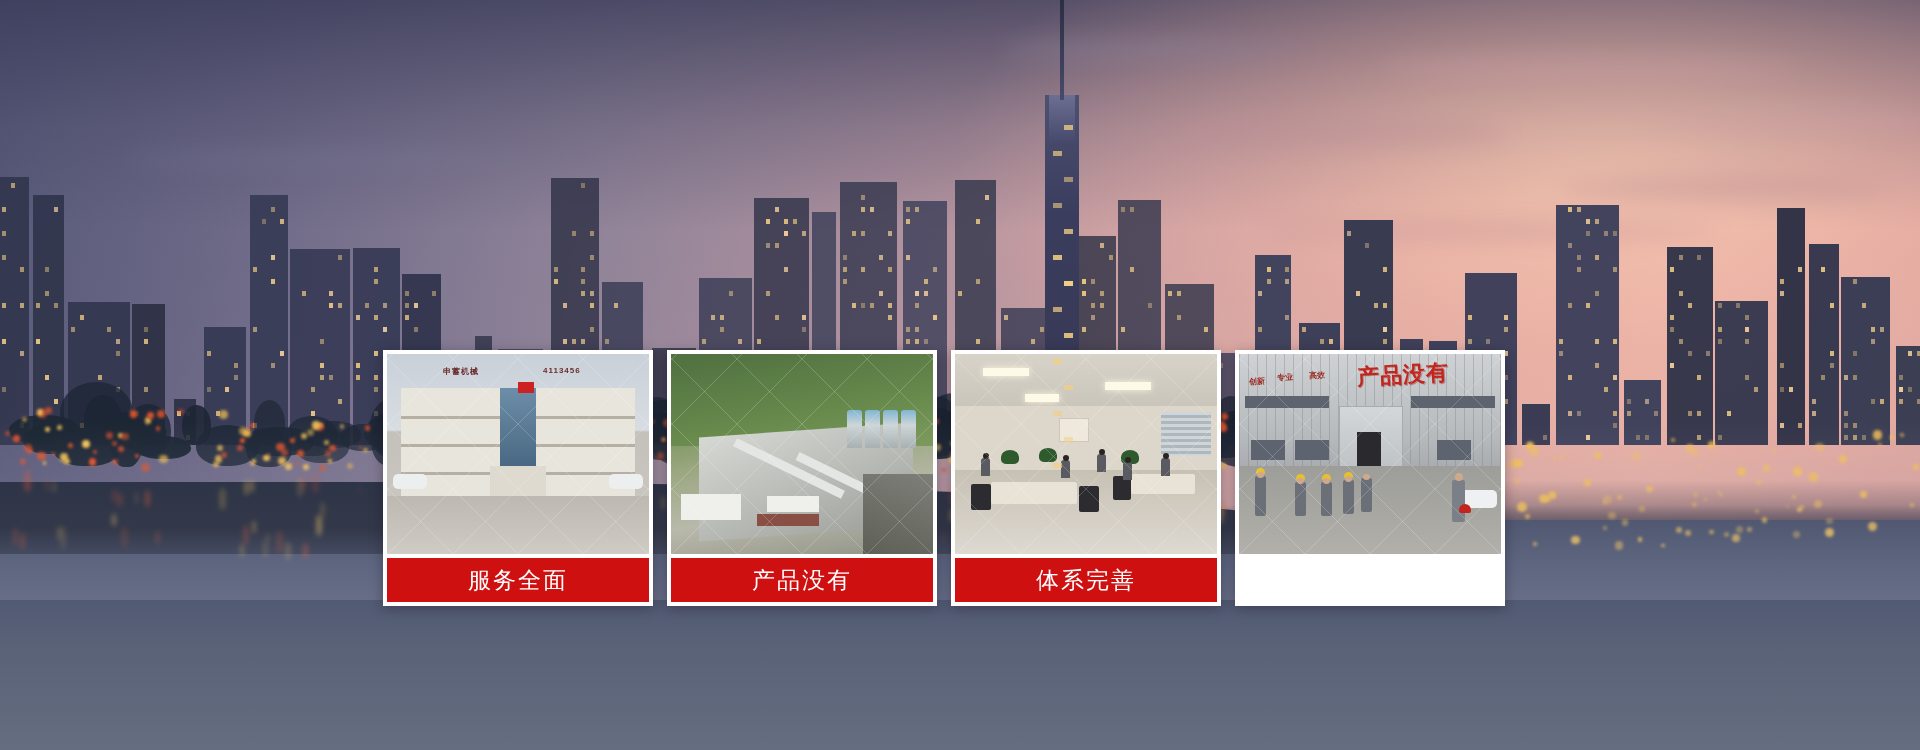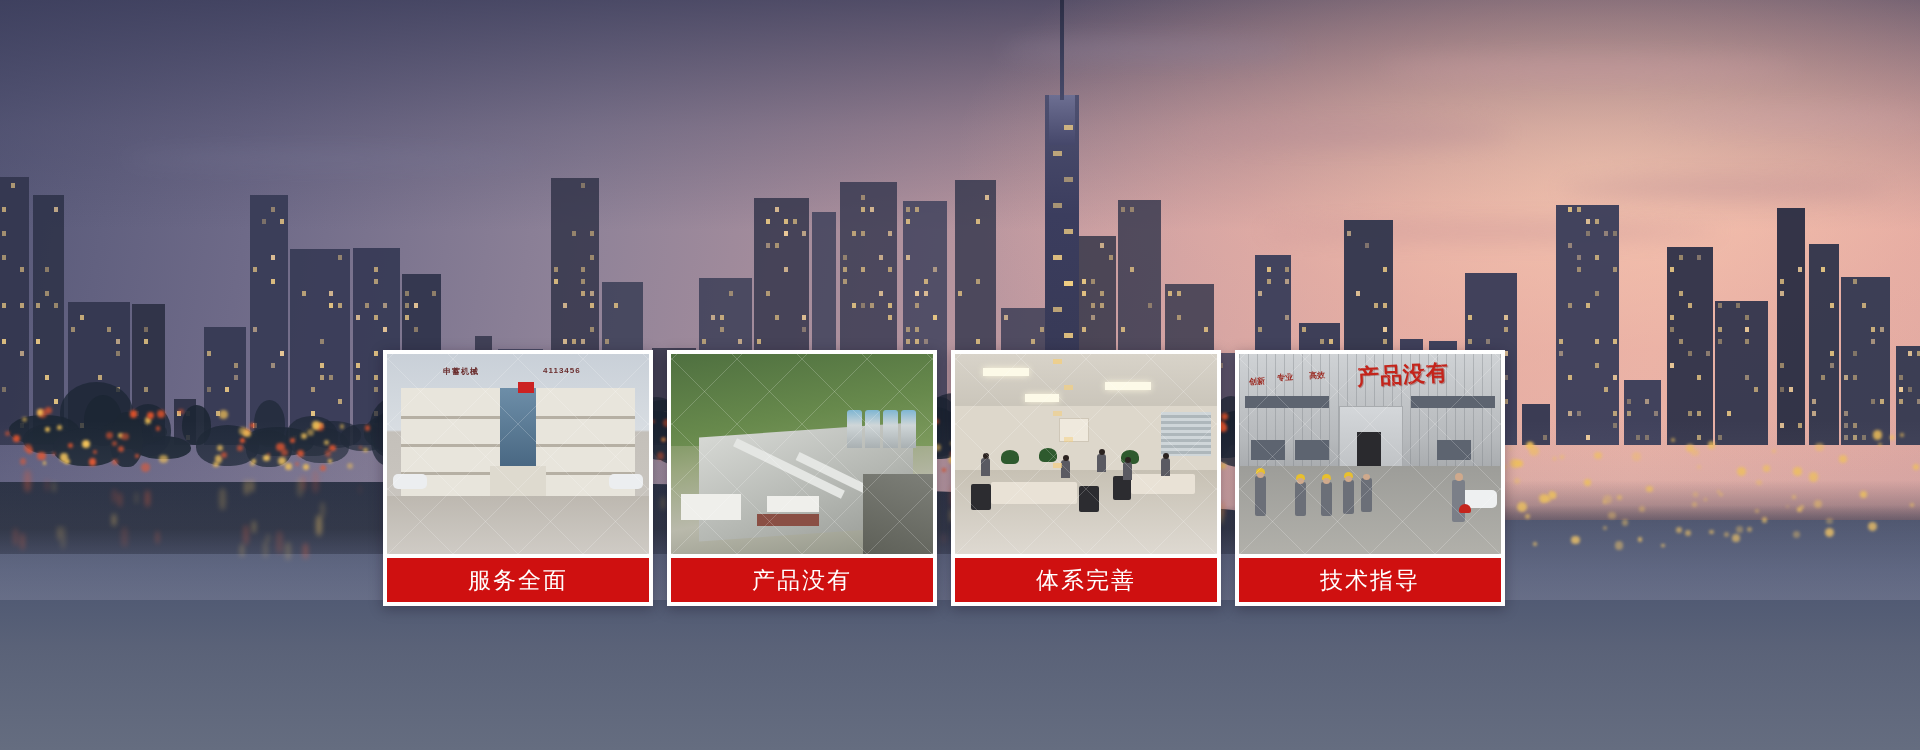--- a/index.html
+++ b/index.html
@@ -1454,21 +1454,20 @@
           </div>
         <div class="worker" style="left:122px;top:124px;">
             <span class="head"></span>
           </div>
         <div class="boss">
             <span class="head"></span>
           </div>
         <div class="redhat"></div>
         <div class="wm"></div>
       </div>
-      <div class="card-caption">技术指导</div>
     </div>
 
   </div>
 <div class="tower-lit" style="left: 1053px; bottom: 282px; width: 9px; height: 5px; opacity: 0.72;"></div>
     <div class="tower-lit" style="left: 1064px; bottom: 308px; width: 9px; height: 5px; opacity: 0.54;"></div>
     <div class="tower-lit" style="left: 1053px; bottom: 334px; width: 9px; height: 5px; opacity: 0.61;"></div>
     <div class="tower-lit" style="left: 1064px; bottom: 360px; width: 9px; height: 5px; opacity: 0.71;"></div>
     <div class="tower-lit" style="left: 1053px; bottom: 386px; width: 9px; height: 5px; opacity: 0.83;"></div>
     <div class="tower-lit" style="left: 1064px; bottom: 412px; width: 9px; height: 5px; opacity: 0.87;"></div>
     <div class="tower-lit" style="left: 1053px; bottom: 438px; width: 9px; height: 5px; opacity: 0.7;"></div>

